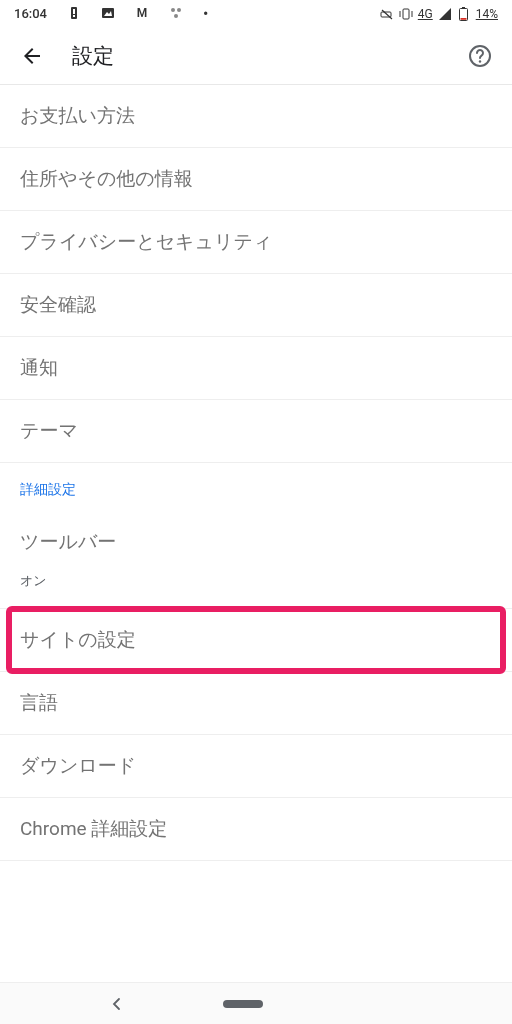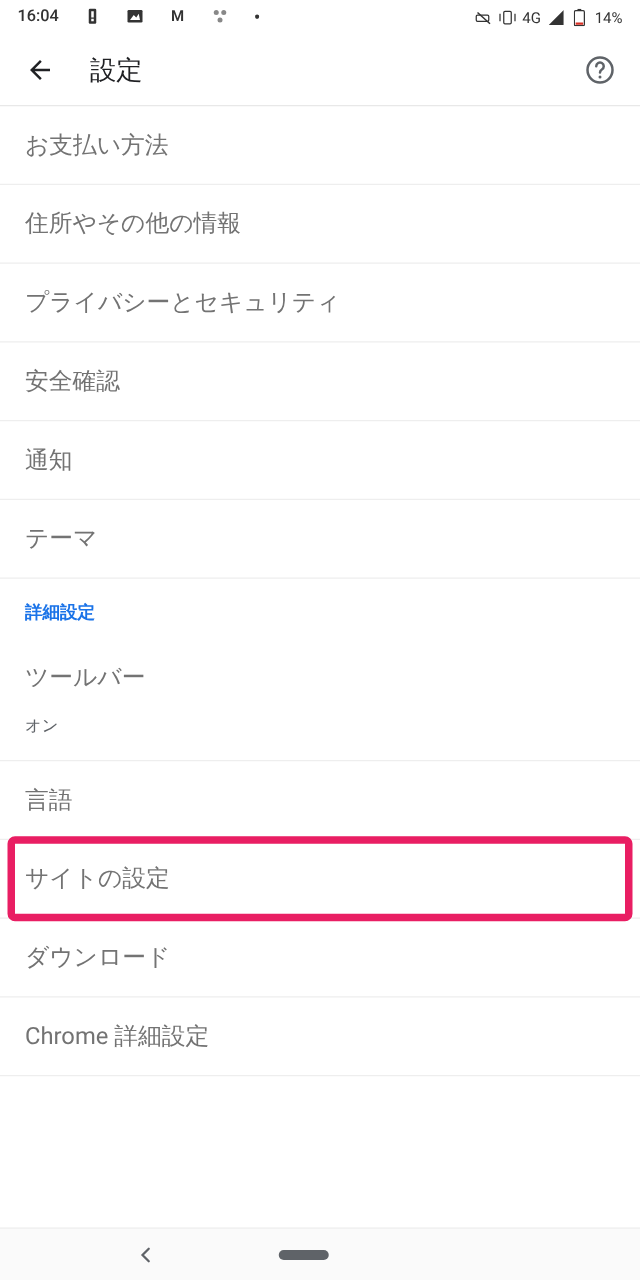--- a/index.html
+++ b/index.html
@@ -14,21 +14,21 @@
     .status-bar {
       height: 28px;
       display: flex;
       align-items: center;
       justify-content: space-between;
       padding: 0 14px;
       font-size: 13px;
       color: #333;
     }
     .status-left { display: flex; align-items: flex-start; gap: 20px; }
-    .status-right { display: flex; align-items: center; gap: 5px; font-size: 12px; }
+    .status-right { display: flex; align-items: center; gap: 5px; font-size: 12px; text-decoration: underline; }
     .status-time { font-weight: 500; }
     .status-icon { width: 14px; height: 14px; display:inline-flex; align-items:center; justify-content:center; }
     .app-bar {
       height: 56px;
       display: flex;
       align-items: center;
       padding: 0 12px;
     }
     .back-btn {
       width: 40px; height: 40px;
@@ -52,21 +52,21 @@
     .row {
       padding: 18px 20px;
       border-bottom: 1px solid #eee;
       position: relative;
     }
     .row-title { font-size: 19px; color: #737373; }
     .row-sub { font-size: 13px; color: #5f6368; margin-top: 17px; }
     .section-header {
       padding: 18px 20px 12px;
       font-size: 14px;
-      font-weight: 700;
+      font-weight: 400;
       color: #1a73e8;
     }
     .highlight-box {
       position: absolute;
       border: 6px solid #e91e63;
       border-radius: 6px;
       left: 6px;
       right: 6px;
       top: -3px;
       bottom: -3px;
@@ -189,26 +189,26 @@
   <div class="row">
     <div class="row-title">テーマ</div>
   </div>
 
   <div class="section-header">詳細設定</div>
 
   <div class="row">
     <div class="row-title">ツールバー</div>
     <div class="row-sub">オン</div>
   </div>
-  <div class="row">
-    <div class="row-title">言語</div>
-  </div>
   <div class="row highlighted">
     <div class="row-title">サイトの設定</div>
     <div class="highlight-box"></div>
+  </div>
+  <div class="row">
+    <div class="row-title">言語</div>
   </div>
   <div class="row">
     <div class="row-title">ダウンロード</div>
   </div>
   <div class="row">
     <div class="row-title">Chrome 詳細設定</div>
   </div>
 </div>
 
 <div class="nav-bar">

